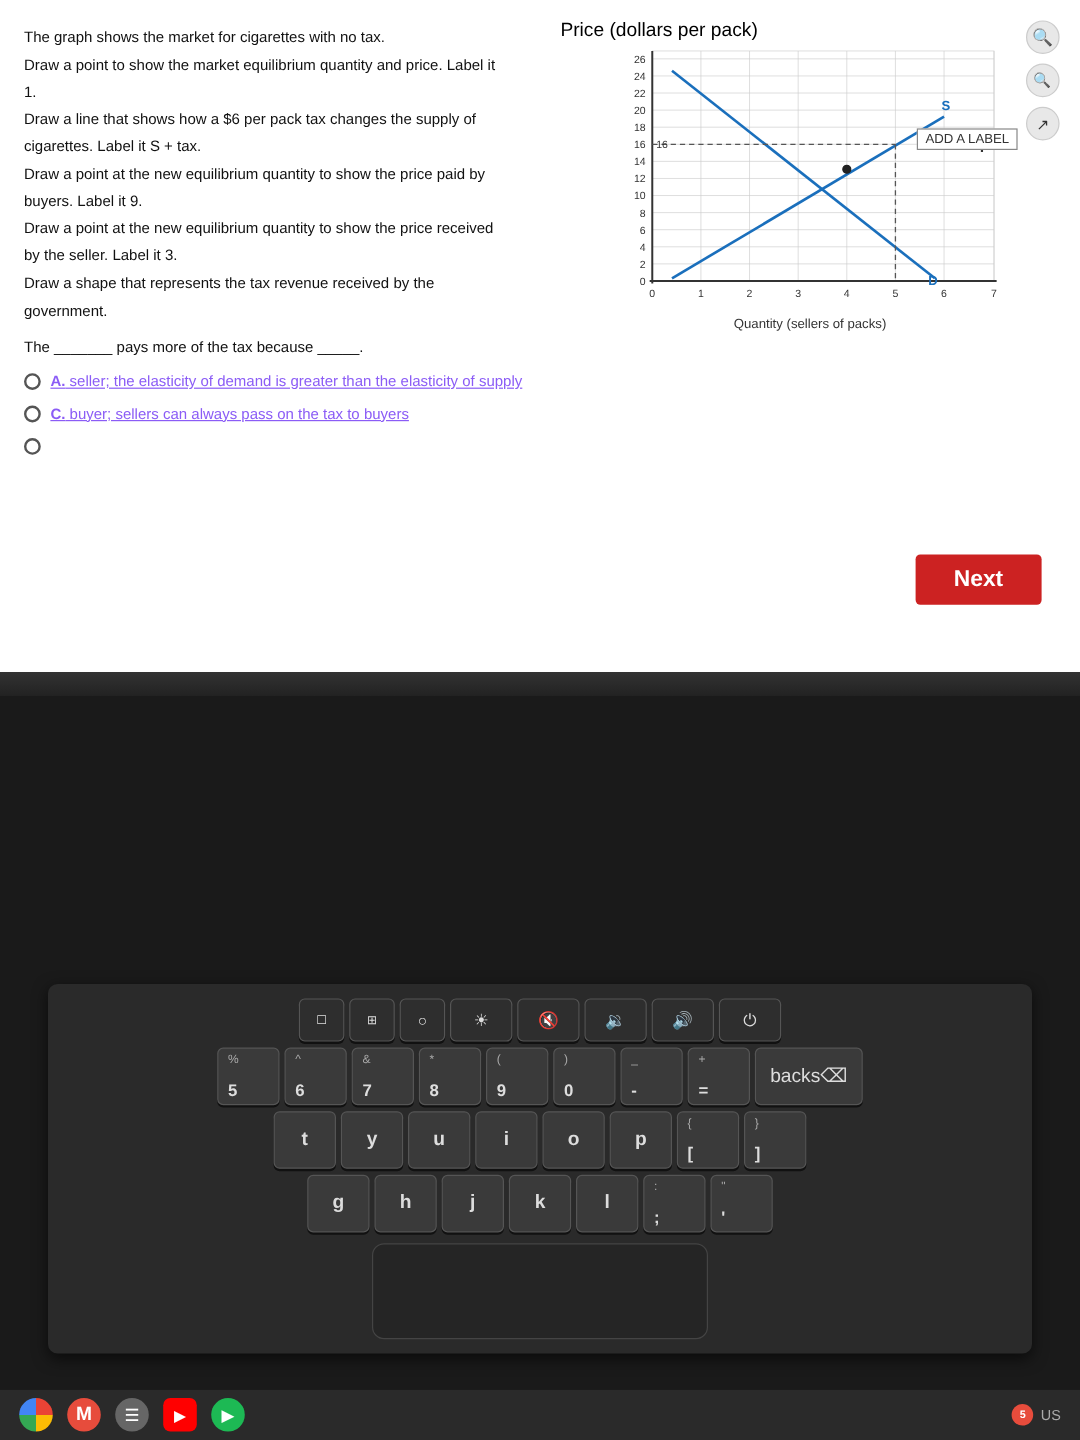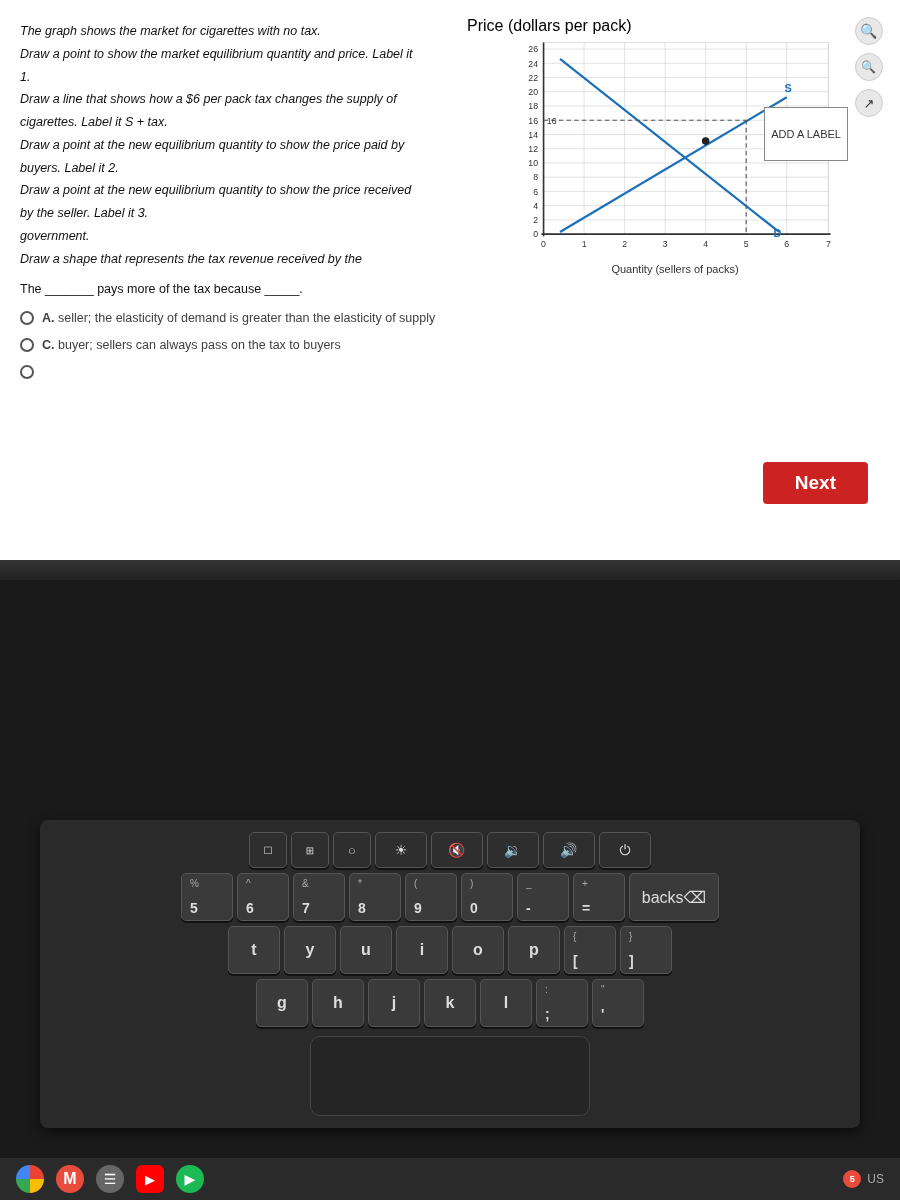--- a/index.html
+++ b/index.html
@@ -39,21 +39,20 @@
       color: #111;
       line-height: 1.5;
     }
 
     .instructions {
       margin-bottom: 12px;
     }
 
     .instructions p {
       margin-bottom: 4px;
-      font-style: italic;
     }
 
     .question-text {
       margin-bottom: 10px;
     }
 
     .options {
       display: flex;
       flex-direction: column;
       gap: 8px;
@@ -88,21 +87,22 @@
       position: absolute;
       top: 50%; left: 50%;
       transform: translate(-50%, -50%);
       width: 5px; height: 5px;
       border-radius: 50%;
       background: white;
     }
 
     .option-label {
       font-size: 12.5px;
-      color: #404040;
+      color: #8b5cf6;
+      text-decoration: underline;
     }
 
     
     .right-panel {
       flex: 1;
       position: relative;
       padding: 5px;
     }
 
     
@@ -128,21 +128,21 @@
       font-size: 14px;
       color: #333;
     }
 
     .add-label-btn {
       position: absolute;
       right: 40px;
       top: 95px;
       background: white;
       border: 1px solid #888;
-      padding: 20px 6px;
+      padding: 2px 6px;
       font-size: 11px;
       cursor: pointer;
       color: #333;
     }
 
     
     .next-btn {
       position: absolute;
       right: 20px;
       bottom: 60px;
@@ -310,25 +310,25 @@
   <div class="content-area">
 
     <div class="left-panel">
       <div class="instructions">
         <p>The graph shows the market for cigarettes with no tax.</p>
         <p>Draw a point to show the market equilibrium quantity and price. Label it</p>
         <p>1.</p>
         <p>Draw a line that shows how a $6 per pack tax changes the supply of</p>
         <p>cigarettes. Label it S + tax.</p>
         <p>Draw a point at the new equilibrium quantity to show the price paid by</p>
-        <p>buyers. Label it 2.</p>
+        <p>buyers. Label it 9.</p>
         <p>Draw a point at the new equilibrium quantity to show the price received</p>
         <p>by the seller. Label it 3.</p>
+        <p>Draw a shape that represents the tax revenue received by the</p>
         <p>government.</p>
-        <p>Draw a shape that represents the tax revenue received by the</p>
       </div>
 
       <div class="question-text">
         <span>The _______ pays more of the tax because _____.</span>
       </div>
 
       <div class="options">
 
         <div class="option">
           <div class="option-radio"></div>

